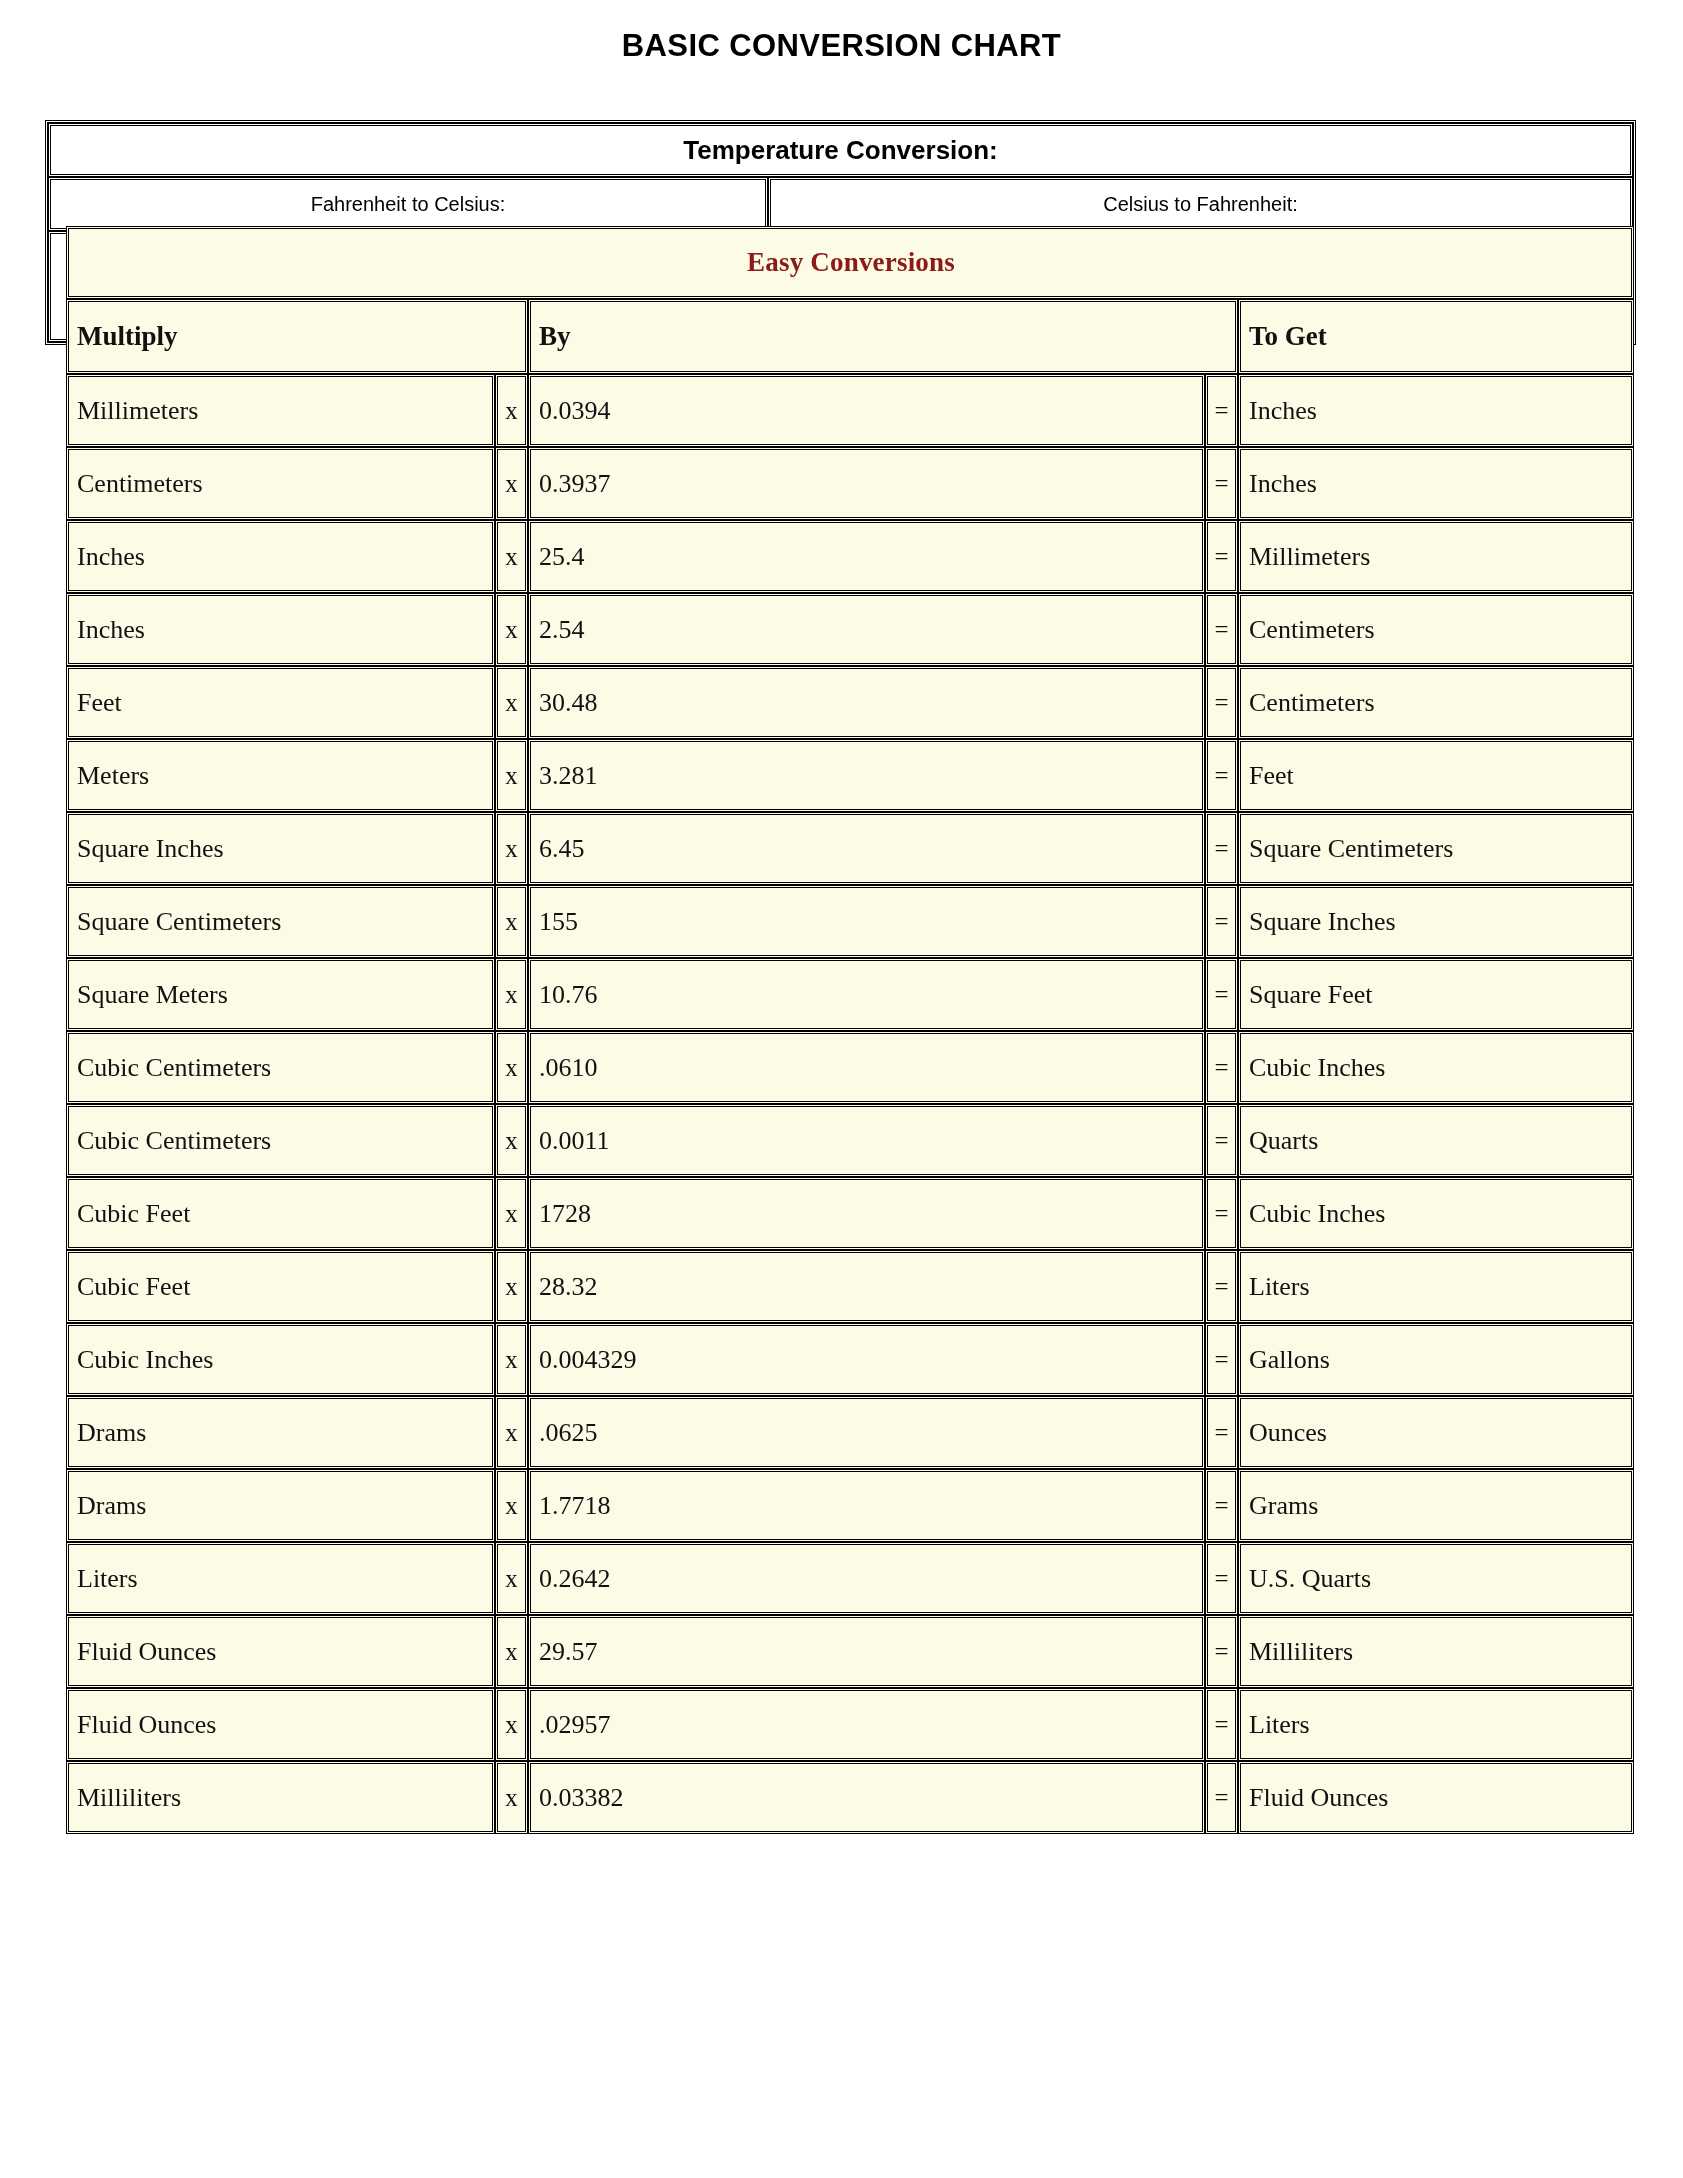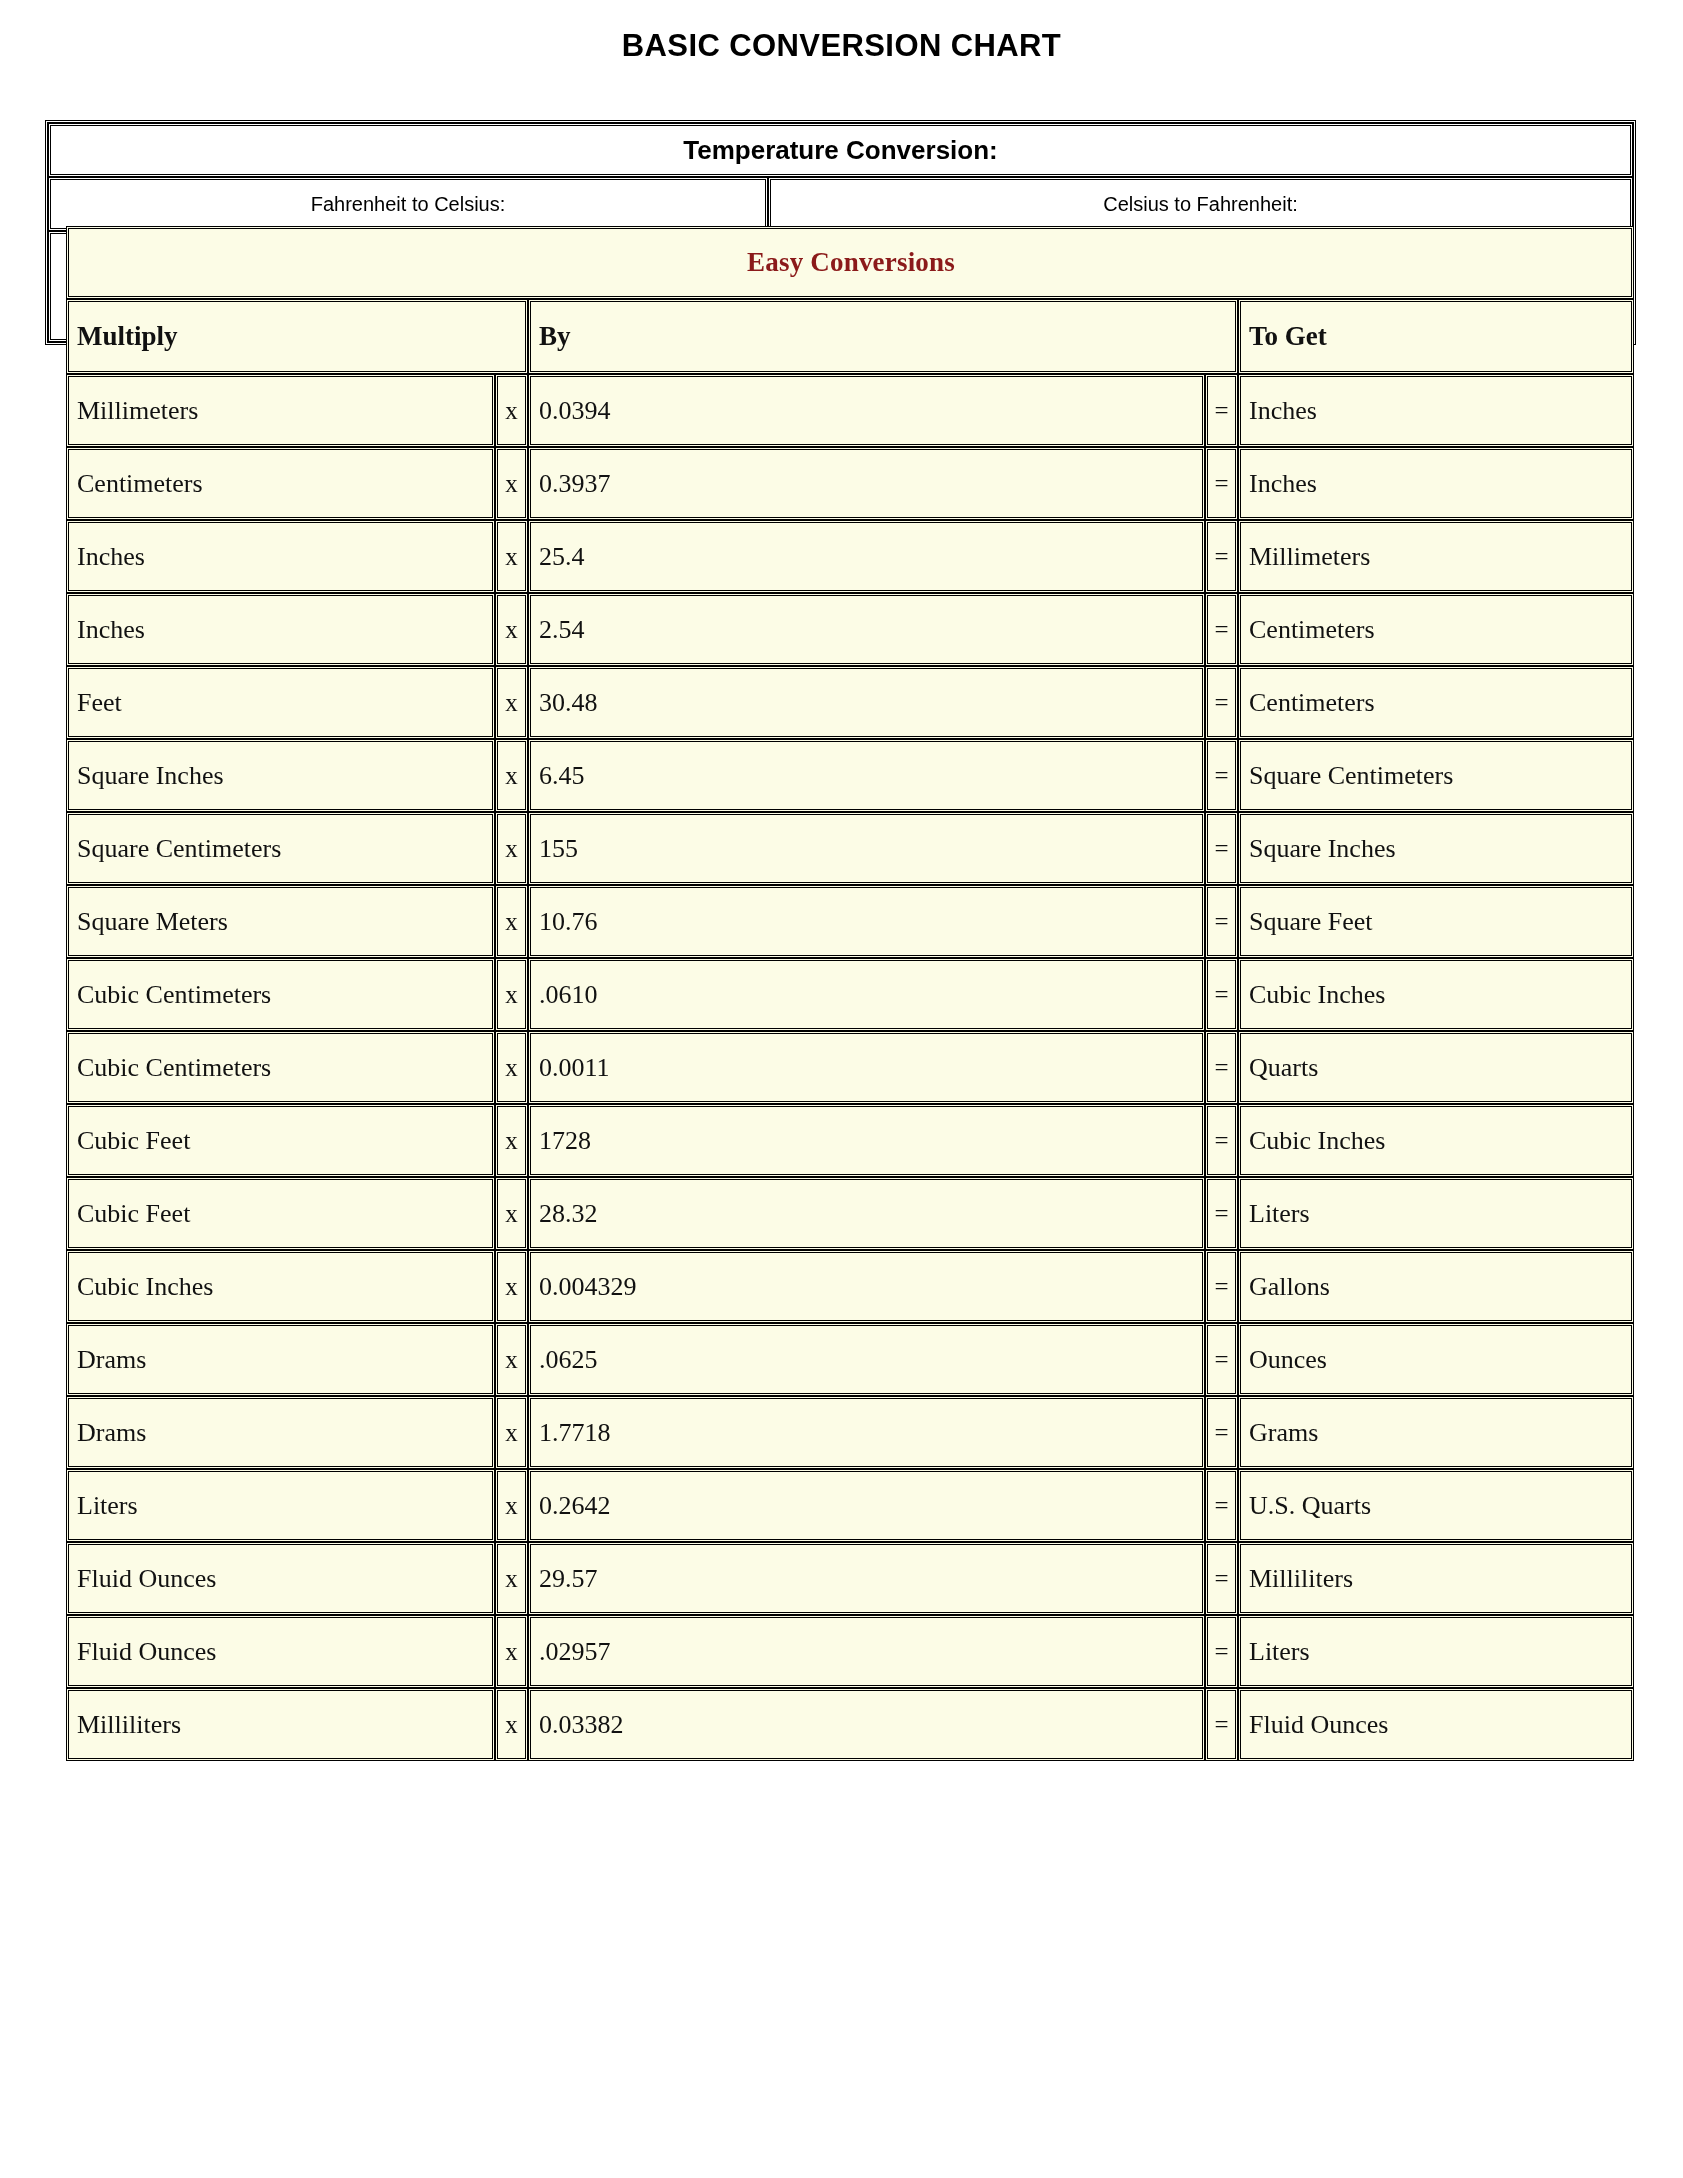--- a/index.html
+++ b/index.html
@@ -184,20 +184,27 @@
         <td class="conv-row-cell">Centimeters</td>
       </tr>
       <tr>
         <td class="conv-row-cell">Feet</td>
         <td class="conv-row-cell op-cell">x</td>
         <td class="conv-row-cell">30.48</td>
         <td class="conv-row-cell op-cell">=</td>
         <td class="conv-row-cell">Centimeters</td>
       </tr>
       <tr>
+        <td class="conv-row-cell">Meters</td>
+        <td class="conv-row-cell op-cell">x</td>
+        <td class="conv-row-cell">3.281</td>
+        <td class="conv-row-cell op-cell">=</td>
+        <td class="conv-row-cell">Feet</td>
+      </tr>
+      <tr>
         <td class="conv-row-cell">Square Inches</td>
         <td class="conv-row-cell op-cell">x</td>
         <td class="conv-row-cell">6.45</td>
         <td class="conv-row-cell op-cell">=</td>
         <td class="conv-row-cell">Square Centimeters</td>
       </tr>
       <tr>
         <td class="conv-row-cell">Square Centimeters</td>
         <td class="conv-row-cell op-cell">x</td>
         <td class="conv-row-cell">155</td>

